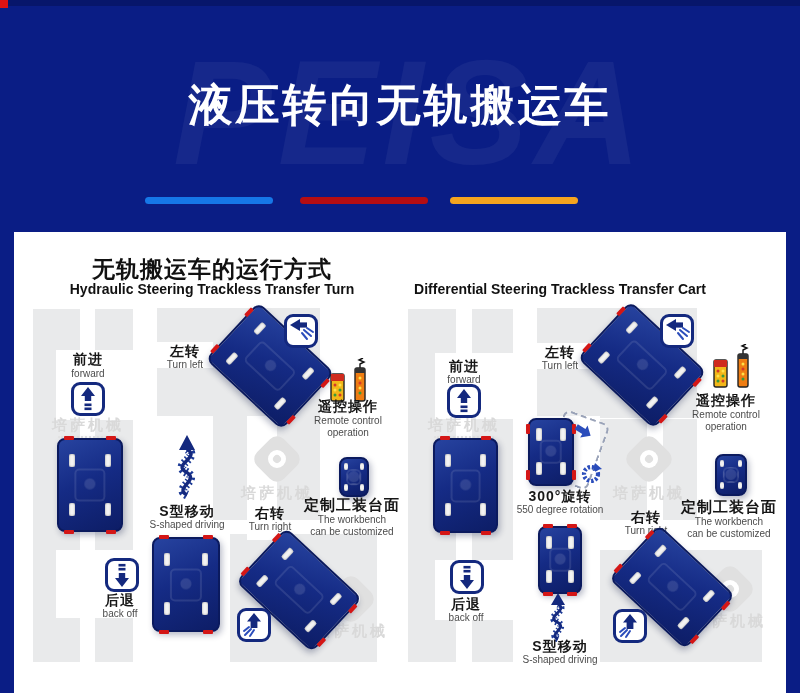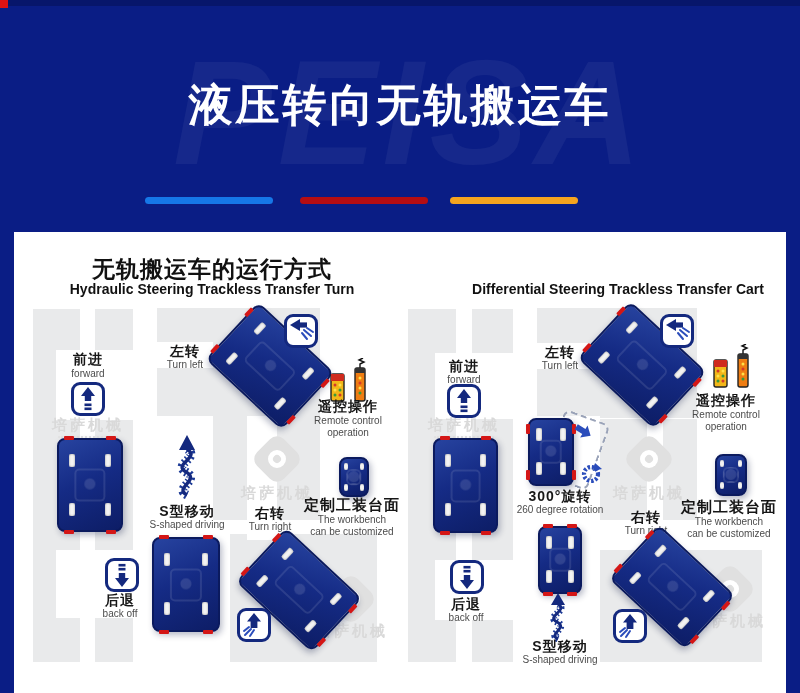--- a/index.html
+++ b/index.html
@@ -233,21 +233,21 @@
     <div class="dir-icon" style="left:91px;top:326px;">
       <svg width="28" height="28" viewBox="0 0 28 28">
           <rect x="10.5" y="2.9" width="7" height="2.6" fill="#14297e"></rect>
           <rect x="10.5" y="6.9" width="7" height="2.6" fill="#14297e"></rect>
           <path d="M14 26 L21 17 H17.2 V12 H10.8 V17 H7 Z" fill="#14297e"></path>
         </svg>
     </div>
     <div class="zh" style="left:106px;top:360px;">后退</div>
     <div class="en" style="left:106px;top:376px;">back off</div>
 
-    <div class="sec-en" style="left:604px;top:49px;">Differential Steering Trackless Transfer Cart</div>
+    <div class="sec-en" style="left:546px;top:49px;">Differential Steering Trackless Transfer Cart</div>
 
     <div class="road" style="left:394px;top:77px;width:105px;height:353px;"></div>
     <div class="lane" style="left:442px;top:77px;width:16px;height:353px;"></div>
     <div class="lane" style="left:421px;top:121px;width:78px;height:66px;"></div>
     <div class="lane" style="left:421px;top:328px;width:78px;height:60px;"></div>
     <div class="road" style="left:523px;top:76px;width:63px;height:108px;"></div>
     <div class="lane" style="left:523px;top:111px;width:63px;height:26px;"></div>
     <div class="road" style="left:586px;top:76px;width:97px;height:110px;"></div>
     <div class="road" style="left:586px;top:187px;width:97px;height:101px;"></div>
     <div class="road" style="left:586px;top:318px;width:162px;height:112px;"></div>
@@ -354,21 +354,21 @@
           <path d="M3 6 L12 6 L12 2 L20 9 L12 16 L12 12 L3 12 Z" fill="#2b4dbb" transform="rotate(32 11 9)"></path>
         </svg>
     </div>
     <div class="abs" style="left:566px;top:231px;">
       <svg width="22" height="22" viewBox="0 0 22 22">
           <circle cx="11" cy="11" r="7" stroke="#2b4dbb" stroke-width="4.2" fill="none" stroke-dasharray="2.4 1.8"></circle>
           <polygon points="15,0 22,6 13,8" fill="#2b4dbb"></polygon>
         </svg>
     </div>
     <div class="zh" style="left:546px;top:256px;">300°旋转</div>
-    <div class="en" style="left:546px;top:272px;">260 degree rotation</div>
+    <div class="en" style="left:546px;top:272px;">550 degree rotation</div>
 
     <div class="cart" style="left:524px;top:294px;width:40px;height:64px;">
       <i class="slot" style="left:14%;top:13%"></i>
         <i class="slot" style="right:14%;top:13%"></i>
       <i class="slot" style="left:14%;bottom:14%"></i>
         <i class="slot" style="right:14%;bottom:14%"></i>
       <i class="tab" style="left:8%;top:-4px"></i>
         <i class="tab" style="right:8%;top:-4px"></i>
       <i class="tab" style="left:8%;bottom:-4px"></i>
         <i class="tab" style="right:8%;bottom:-4px"></i>

